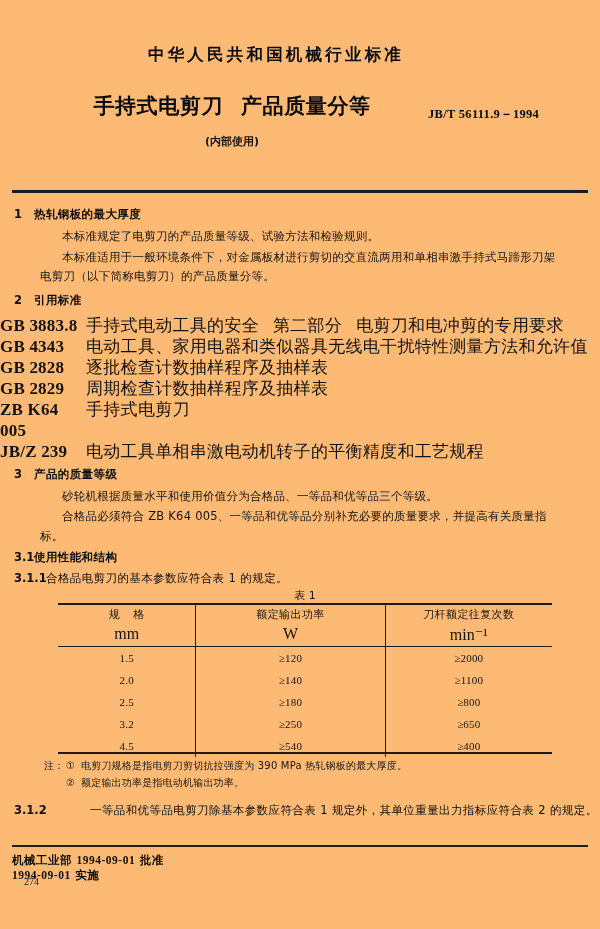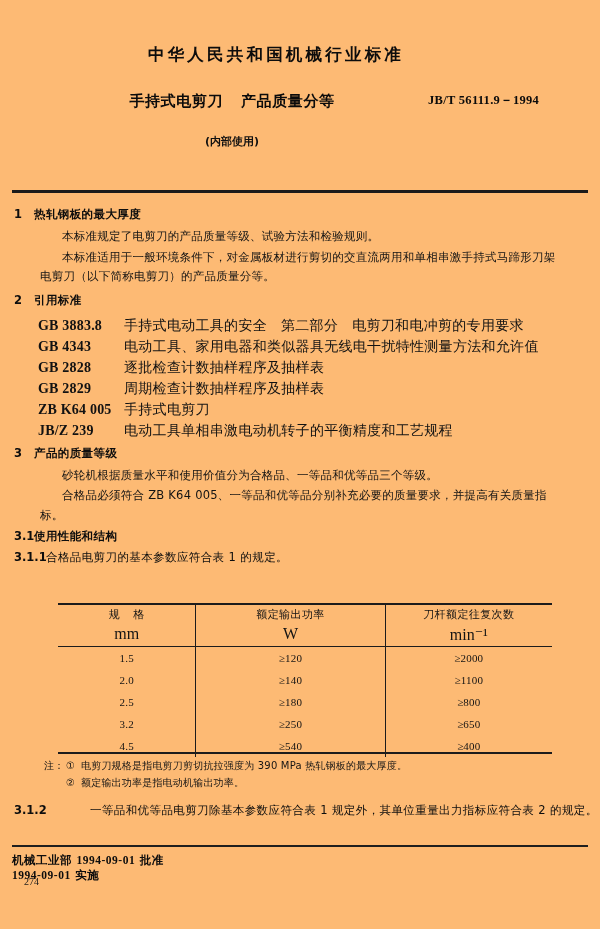--- a/index.html
+++ b/index.html
@@ -44,33 +44,33 @@
     top: 92px;
     width: 600px;
     height: 30px;
   }
   .doc-title {
     position: absolute;
     left: 62px;
     top: 0;
     width: 340px;
     text-align: center;
-    font-size: 15px;
+    font-size: 21px;
     font-weight: bold;
     letter-spacing: 0.6px;
     color: #0b0b0b;
   }
   .doc-title .gap {
     display: inline-block;
     width: 18px;
   }
   .std-no {
     position: absolute;
     left: 428px;
-    top: 0;
+    top: 14px;
     font-size: 12.5px;
     font-weight: bold;
     font-family: "Liberation Serif", "DejaVu Serif", serif;
     letter-spacing: 0.3px;
     color: #0b0b0b;
     white-space: nowrap;
   }
 
   .subtitle {
     position: absolute;
@@ -129,24 +129,23 @@
     margin-bottom: 1px;
   }
 
   
   .refs {
     margin-top: 6px;
     margin-bottom: 2px;
   }
   .ref-row {
     display: flex;
-    font-size: 14px;
+    font-size: 17px;
     line-height: 21px;
     color: #121212;
-    padding-left: 38px;
   }
   .ref-code {
     width: 86px;
     flex: none;
     font-family: "Liberation Serif", "DejaVu Serif", serif;
     font-weight: bold;
     letter-spacing: 0.2px;
   }
   .ref-name {
     letter-spacing: 0.3px;
@@ -376,20 +375,21 @@
       <span class="sec-num">3.1</span>
       <span class="sec-text">使用性能和结构</span>
     </div>
 
     <div class="sec-head" style="margin-top:2px;font-weight:normal;">
       <span class="sec-num wide" style="font-weight:bold;">3.1.1</span>
       <span class="sec-text">合格品电剪刀的基本参数应符合表 1 的规定。</span>
     </div>
   </div>
 
+  <div class="table-caption">表 1</div>
   <div class="tbl-line-top"></div>
 
   <table class="spec">
     <thead>
       <tr>
         <th class="c1">
           <span class="th-l1"><span>规</span><span class="sp"></span><span>格</span></span>
           <span class="th-l2">mm</span>
         </th>
         <th class="c2">

